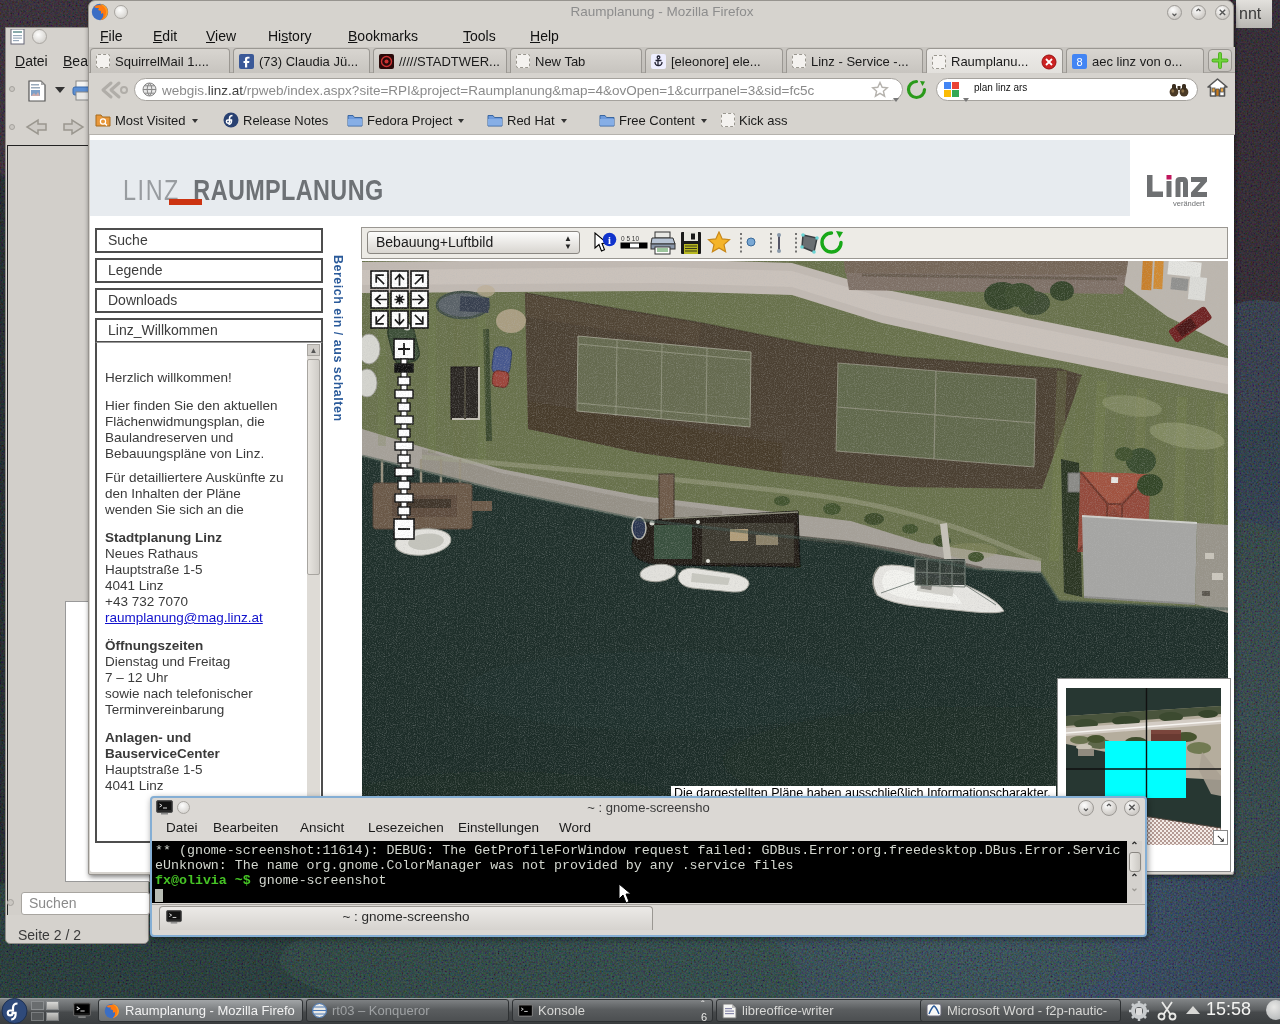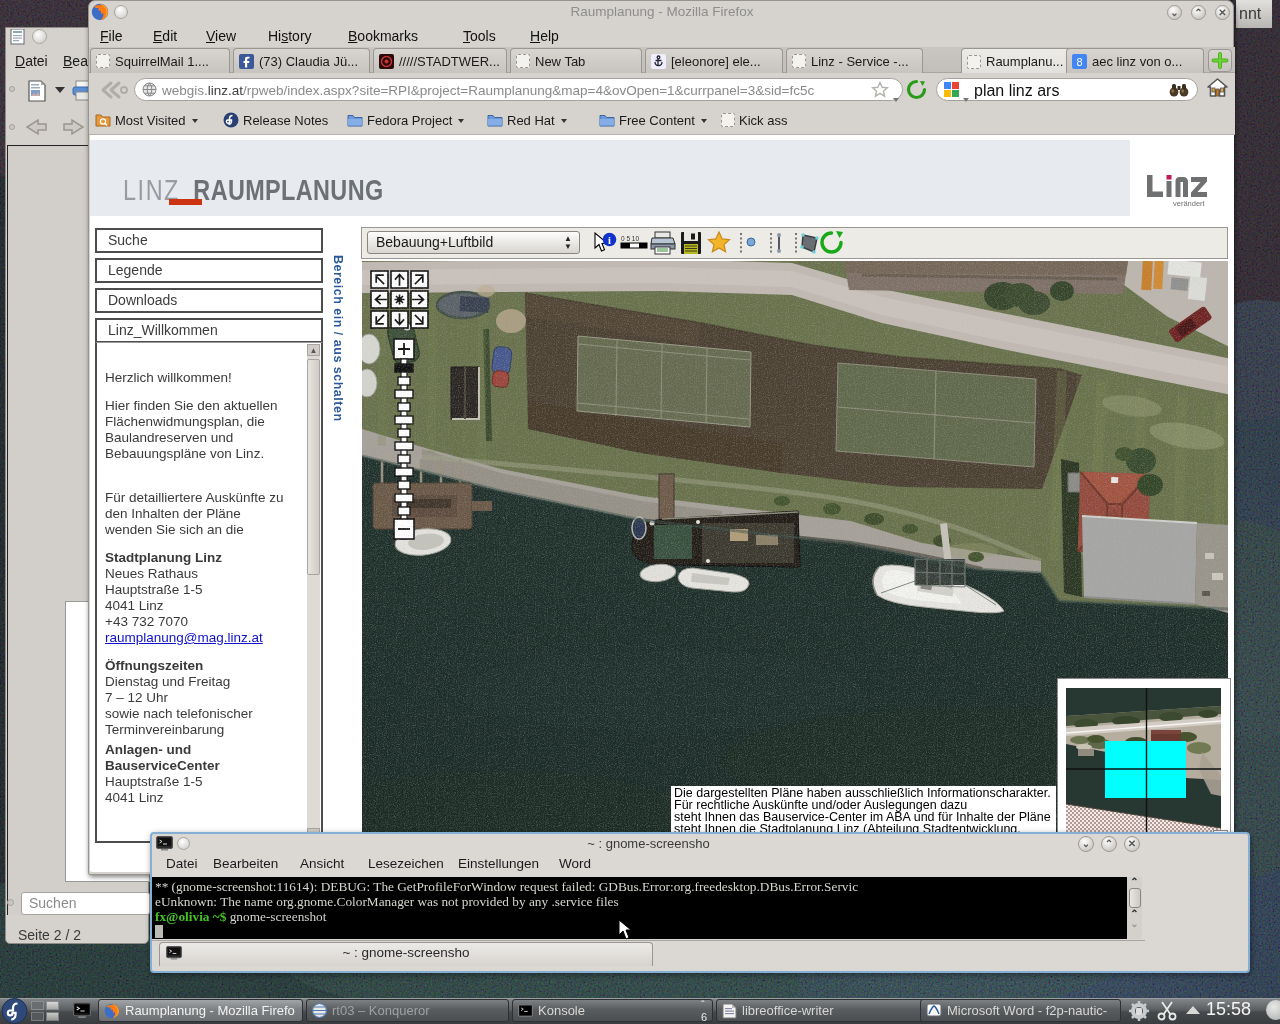--- a/index.html
+++ b/index.html
@@ -1,30 +1,30 @@
 <!DOCTYPE html>
 <html><head><meta charset="utf-8"><style>
 *{margin:0;padding:0;box-sizing:border-box}
 html,body{width:1280px;height:1024px;overflow:hidden;font-family:"Liberation Sans",sans-serif}
 .a{position:absolute}
 #desktop{left:0;top:0;width:1280px;height:1024px;background:#141a16}
 #docwin{left:5px;top:27px;width:144px;height:917px;background:#d5d2cd;border:1px solid #8f8c88;border-radius:0 0 5px 5px}
 #ffwin{left:88px;top:0;width:1146px;height:875px;background:#d6d3ce;border:1px solid #97948f;border-radius:7px 7px 2px 2px;box-shadow:1px 2px 5px rgba(0,0,0,.5)}
-#term{left:150px;top:832px;width:1100px;height:141px;background:#dbd8d4;border:2px solid #84aed4;border-radius:4px;box-shadow:1px 2px 6px rgba(0,0,0,.4)}
+#term{left:150px;top:796px;width:997px;height:141px;background:#dbd8d4;border:2px solid #84aed4;border-radius:4px;box-shadow:1px 2px 6px rgba(0,0,0,.4)}
 #taskbar{left:0;top:998px;width:1280px;height:26px;background:linear-gradient(#85888a,#5c5f61 45%,#46494b 55%,#3a3d3f)}
 #nnt{left:1236px;top:0;width:36px;height:28px;background:linear-gradient(#e2e0dc,#b8b6b2);color:#3a3a3a;font-size:16px;padding:5px 0 0 3px}
 .tx{white-space:pre;line-height:normal}
 .tab{position:absolute;top:47px;height:25px;border:1px solid #9a9792;border-bottom:none;border-radius:4px 4px 0 0;background:linear-gradient(#d8d5d0,#c7c4bf);font-size:13px;color:#1a1a1a;display:flex;align-items:center;padding:4px 5px;gap:5px;white-space:nowrap;overflow:hidden}
 .bm{position:absolute;top:110px;height:18px;font-size:13px;color:#1a1a1a;display:flex;align-items:center;gap:4px;white-space:nowrap}
 .sbox{position:absolute;left:5px;width:228px;height:25px;background:#fff;border:2px solid #4d4d4d;font-size:14px;color:#3c3c3c;padding:2px 0 0 11px}
 .caret{display:inline-block;width:0;height:0;border-left:3.5px solid transparent;border-right:3.5px solid transparent;border-top:4.5px solid #333;margin-left:2px;margin-top:2px}
 .dashic{width:14px;height:14px;border:1.5px dashed #9a978f;border-radius:2px;background:#f4f2ef;flex:0 0 auto}
 .wbtn{position:absolute;top:4px;width:15px;height:15px;border-radius:50%;background:radial-gradient(circle at 38% 30%,#fdfdfd,#d6d3cf 60%,#bdbab6);border:1px solid #9d9a96;color:#555;font-size:10px;text-align:center;line-height:13px;font-weight:bold}
 .menuit{font-size:14px;color:#111}
-.tline{font-size:13.3px;font-family:Liberation Serif, serif;color:#d3d7cf;line-height:15px}
+.tline{font-size:13.3px;font-family:Liberation Mono, monospace;color:#d3d7cf;line-height:15px}
 .tbtn{position:absolute;top:1px;height:23px;border:1px solid #2e3133;border-radius:3px;background:linear-gradient(#7e8183,#5a5d5f 45%,#4c4f51);font-size:13px;display:flex;align-items:center;padding:0 5px;gap:5px;white-space:nowrap;overflow:hidden}
 </style></head><body>
 <div class="a" id="desktop"><svg width="1280" height="1024">
 <defs>
 <filter id="nz" x="0" y="0" width="100%" height="100%">
 <feTurbulence type="fractalNoise" baseFrequency="0.55" numOctaves="3" seed="7" result="t"></feTurbulence>
 <feColorMatrix in="t" type="matrix" values="1.4 0 0 0 -0.25  0 1.4 0 0 -0.25  0 0 1.4 0 -0.25  0 0 0 0 1"></feColorMatrix>
 </filter>
 <radialGradient id="dg1" cx="0.75" cy="0.87" r="0.5">
 <stop offset="0" stop-color="#36506a"></stop>
@@ -113,21 +113,21 @@
         <rect width="15" height="15" rx="2" fill="#2a0a0a"></rect>
         <circle cx="7.5" cy="7.5" r="5" fill="none" stroke="#c33" stroke-width="1.4"></circle>
         <circle cx="7.5" cy="7.5" r="2" fill="#c33"></circle>
       </svg>/////STADTWER...</div>
 <div class="tab" style="left:421px;width:132px"><span class="dashic"></span>New Tab</div>
 <div class="tab" style="left:556px;width:138px"><svg width="15" height="15" viewBox="0 0 15 15" style="flex:0 0 auto">
         <rect width="15" height="15" rx="2" fill="#eef"></rect>
         <path d="M7.5 2a1.3 1.3 0 1 0 .01 0zM7 5v6M4 8c0 2 1.5 3.5 3.5 3.5S11 10 11 8M4.5 6.5h6" stroke="#223" stroke-width="1.3" fill="none"></path>
       </svg>[eleonore] ele...</div>
 <div class="tab" style="left:697px;width:137px"><span class="dashic"></span>Linz - Service -...</div>
-<div class="tab" style="left:872px;width:137px;background:linear-gradient(#edebe8,#e2e0dc);height:26px"><span class="dashic"></span>Raumplanu...<span style="flex:1"></span><svg width="16" height="16" viewBox="0 0 16 16" style="flex:0 0 auto">
+<div class="tab" style="left:837px;width:137px;background:linear-gradient(#edebe8,#e2e0dc);height:26px"><span class="dashic"></span>Raumplanu...<span style="flex:1"></span><svg width="16" height="16" viewBox="0 0 16 16" style="flex:0 0 auto">
         <circle cx="8" cy="8" r="7" fill="#cc2222" stroke="#991111"></circle>
         <path d="M5 5l6 6M11 5l-6 6" stroke="#fff" stroke-width="1.8"></path>
       </svg></div>
 <div class="tab" style="left:977px;width:138px"><svg width="15" height="15" viewBox="0 0 15 15" style="flex:0 0 auto">
         <rect width="15" height="15" rx="2" fill="#4285f4"></rect>
         <text x="7.5" y="11.5" font-size="11" fill="#fff" text-anchor="middle" font-family="Liberation Sans">8</text>
       </svg>aec linz von o...</div>
 <div class="a" style="left:1119px;top:48px;width:24px;height:23px;border:1px solid #9a9792;border-radius:4px;background:linear-gradient(#d8d5d0,#c7c4bf)"><svg width="22" height="21" viewBox="0 0 22 21">
         <path d="M11 4v13M4.5 10.5h13" stroke="#4caf1e" stroke-width="4" stroke-linecap="round"></path>
         <path d="M11 4v13M4.5 10.5h13" stroke="#6fd43c" stroke-width="2.2" stroke-linecap="round"></path>
@@ -153,21 +153,21 @@
       <path d="M14 2l5 0.5-2.5 4.5z" fill="#2a9a1a"></path>
     </svg>
 <div class="a" style="left:847px;top:77px;width:262px;height:23px;background:#fff;border:1px solid #a5a29d;border-radius:12px"></div>
 <svg class="a" style="left:855px;top:81px" width="15" height="15" viewBox="0 0 15 15">
       <rect x="0" y="0" width="7" height="7" fill="#4285f4"></rect>
       <rect x="8" y="0" width="7" height="7" fill="#ea4335"></rect>
       <rect x="0" y="8" width="7" height="7" fill="#fbbc05"></rect>
       <rect x="8" y="8" width="7" height="7" fill="#34a853"></rect>
     </svg>
 <div class="a" style="left:872px;top:87px"><span class="caret" style="border-top-color:#777"></span></div>
-<div class="a" style="left:885px;top:81px;font-size:16px;color:#111">plan linz ars</div>
+<div class="a" style="left:885px;top:81px;font-size:10px;color:#111">plan linz ars</div>
 <svg class="a" style="left:1080px;top:82px" width="20" height="14" viewBox="0 0 20 14">
       <ellipse cx="5" cy="9" rx="4.4" ry="4.6" fill="#4a3a26"></ellipse>
       <ellipse cx="15" cy="9" rx="4.4" ry="4.6" fill="#4a3a26"></ellipse>
       <rect x="3" y="1" width="4" height="6" rx="1.5" fill="#3a2d1e"></rect>
       <rect x="13" y="1" width="4" height="6" rx="1.5" fill="#3a2d1e"></rect>
       <rect x="8.5" y="3" width="3" height="4" fill="#3a2d1e"></rect>
       <ellipse cx="3.8" cy="8" rx="1.5" ry="1.8" fill="#8a7048"></ellipse>
       <ellipse cx="13.8" cy="8" rx="1.5" ry="1.8" fill="#8a7048"></ellipse>
     </svg>
 <svg class="a" style="left:1117px;top:76px" width="23" height="23" viewBox="0 0 23 23">
@@ -221,24 +221,24 @@
 <div class="sbox" style="top:123px">Legende</div>
 <div class="sbox" style="top:153px">Downloads</div>
 <div class="sbox" style="top:183px">Linz_Willkommen</div>
 <div class="a" style="left:5px;top:207px;width:228px;height:501px;background:#fff;border:2px solid #4d4d4d;border-top:1px solid #999;overflow:hidden">
 <div class="a" style="right:1px;top:1px;width:13px;height:497px;background:#dedbd6"></div>
 <div class="a" style="right:1px;top:1px;width:13px;height:12px;background:#d0cdc8;border:1px solid #a8a5a0;text-align:center;font-size:8px;color:#555;line-height:11px">▲</div>
 <div class="a" style="right:1px;top:16px;width:13px;height:216px;background:linear-gradient(90deg,#e8e5e0,#cfccc7);border:1px solid #a8a5a0;border-radius:2px"></div>
 <div class="a" style="right:1px;bottom:1px;width:13px;height:12px;background:#d0cdc8;border:1px solid #a8a5a0;text-align:center;font-size:8px;color:#555;line-height:11px">▼</div>
 <div class="a" style="left:8px;top:27px;width:210px;font-size:13.5px;line-height:16px;color:#3a3a3a">
 <p style="margin-bottom:12px">Herzlich willkommen!</p>
-<p style="margin-bottom:28px">Hier finden Sie den aktuellen<br>Flächenwidmungsplan, die<br>Baulandreserven und<br>Bebauungspläne von Linz.</p>
+<p style="margin-bottom:8px">Hier finden Sie den aktuellen<br>Flächenwidmungsplan, die<br>Baulandreserven und<br>Bebauungspläne von Linz.</p>
 <p style="margin-bottom:12px">Für detailliertere Auskünfte zu<br>den Inhalten der Pläne<br>wenden Sie sich an die</p>
 <p style="margin-bottom:0"><b>Stadtplanung Linz</b><br>Neues Rathaus<br>Hauptstraße 1-5<br>4041 Linz<br>+43 732 7070<br><span style="color:#1111cc;text-decoration:underline">raumplanung@mag.linz.at</span></p>
-<p style="margin-top:12px;margin-bottom:4px"><b>Öffnungszeiten</b><br>Dienstag und Freitag<br>7 – 12 Uhr<br>sowie nach telefonischer<br>Terminvereinbarung</p>
+<p style="margin-top:12px;margin-bottom:12px"><b>Öffnungszeiten</b><br>Dienstag und Freitag<br>7 – 12 Uhr<br>sowie nach telefonischer<br>Terminvereinbarung</p>
 <p style="margin-bottom:0"><b>Anlagen- und<br>BauserviceCenter</b><br>Hauptstraße 1-5<br>4041 Linz</p>
 </div>
 </div>
 <div class="a" style="left:237px;top:120px;width:18px;height:340px;font-size:12.5px;font-weight:bold;color:#2a5a9a;writing-mode:vertical-rl;letter-spacing:0.5px">Bereich ein / aus schalten</div>
 
 <div class="a" style="left:271px;top:92px;width:867px;height:32px;background:#edebe6;border:1px solid #9a9792"></div>
 <div class="a" style="left:277px;top:96px;width:213px;height:23px;background:linear-gradient(#fdfdfc,#d8d5d0);border:1px solid #8a8782;border-radius:3px;font-size:14px;color:#1a1a1a;padding:2px 0 0 8px">Bebauung+Luftbild<span class="a" style="right:7px;top:3px;font-size:8px;color:#222;line-height:7.5px">▲<br>▼</span></div>
 <svg class="a" style="left:503px;top:97px" width="24" height="22" viewBox="0 0 24 22">
         <path d="M2 1 L2 16 L6 12.5 L8.5 19 L11.5 17.8 L9 11.5 L14 11 Z" fill="#fff" stroke="#000" stroke-width="1.1"></path>
         <circle cx="16.5" cy="7.5" r="6.8" fill="#1133cc"></circle>

